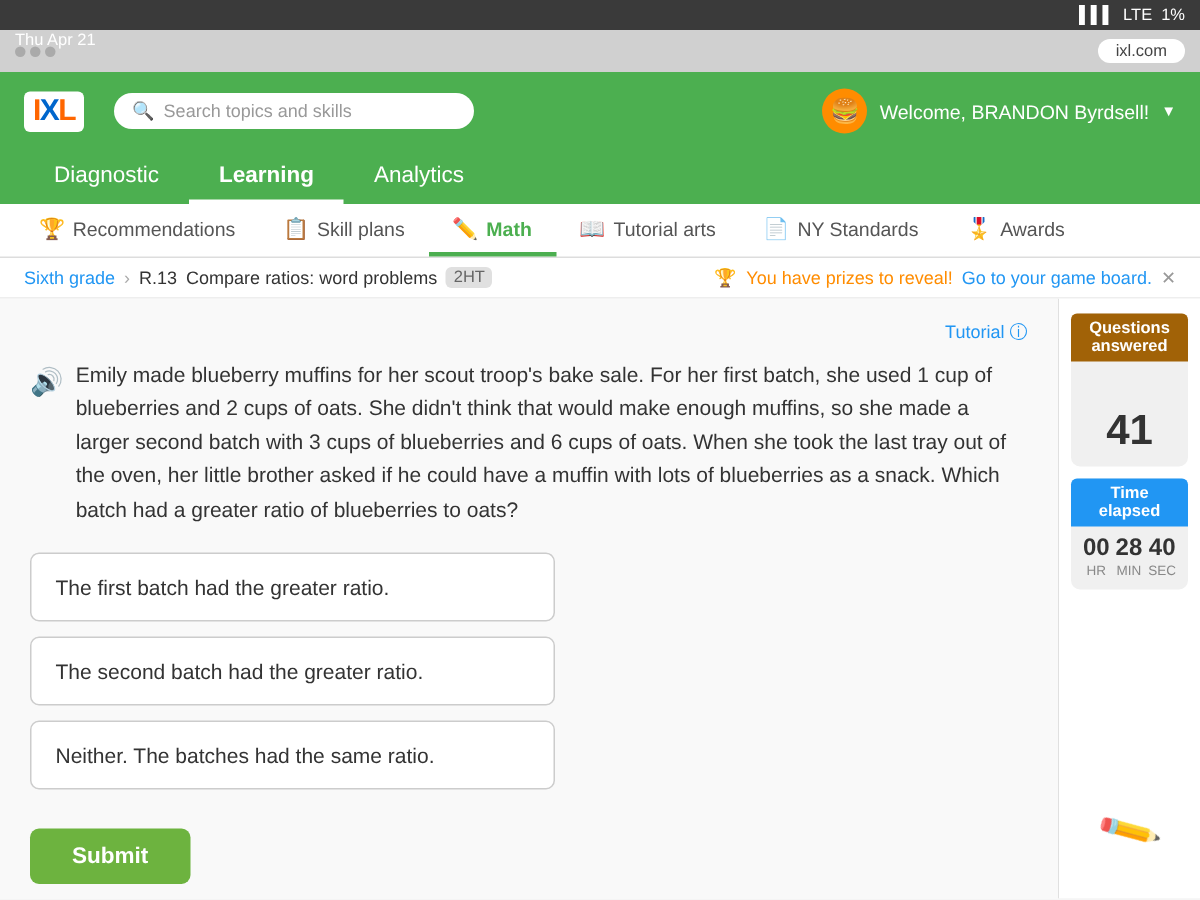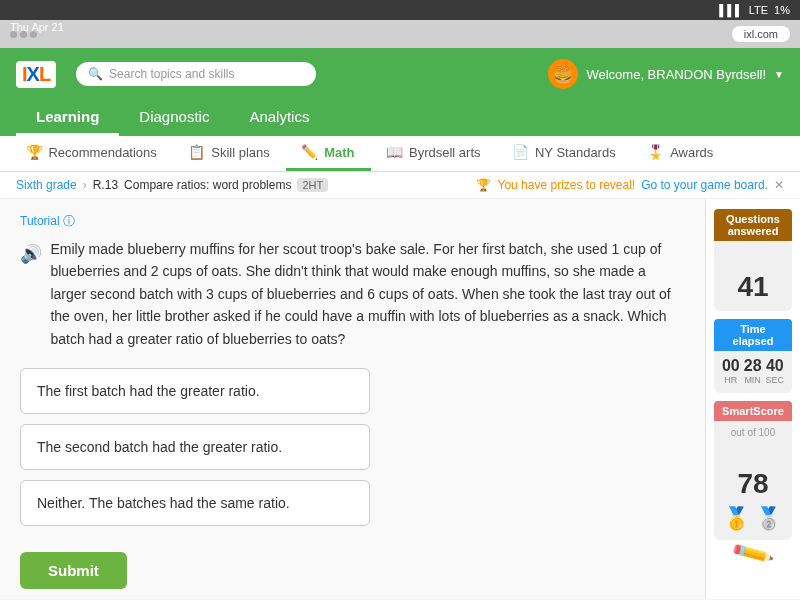--- a/index.html
+++ b/index.html
@@ -170,20 +170,21 @@
     }
 
     
     .question-area {
       flex: 1;
       padding: 14px 20px;
       overflow-y: auto;
       background: #f9f9f9;
     }
     .tutorial-link {
+      text-align: right;
       font-size: 12px;
       color: #2196F3;
       margin-bottom: 8px;
       cursor: pointer;
     }
     .question-text {
       font-size: 14px;
       color: #333;
       line-height: 1.6;
       margin-bottom: 18px;
@@ -323,41 +324,41 @@
     <span>Search topics and skills</span>
   </div>
   <div class="header-right">
     <div class="avatar">🍔</div>
     <span>Welcome, BRANDON Byrdsell!</span>
     <span class="dropdown-arrow">▼</span>
   </div>
 </div>
 
 <div class="nav-tabs">
+  <div class="nav-tab">Diagnostic</div>
   <div class="nav-tab active">Learning</div>
-  <div class="nav-tab">Diagnostic</div>
   <div class="nav-tab">Analytics</div>
 </div>
 
 <div class="sub-tabs">
   <div class="sub-tab">
     <span class="sub-tab-icon">🏆</span>
     <span>Recommendations</span>
   </div>
   <div class="sub-tab">
     <span class="sub-tab-icon">📋</span>
     <span>Skill plans</span>
   </div>
   <div class="sub-tab active">
     <span class="sub-tab-icon">✏️</span>
     <span>Math</span>
   </div>
   <div class="sub-tab">
     <span class="sub-tab-icon">📖</span>
-    <span>Byrdsell arts</span>
+    <span>Tutorial arts</span>
   </div>
   <div class="sub-tab">
     <span class="sub-tab-icon">📄</span>
     <span>NY Standards</span>
   </div>
   <div class="sub-tab">
     <span class="sub-tab-icon">🎖️</span>
     <span>Awards</span>
   </div>
 </div>
@@ -411,27 +412,16 @@
         <div class="time-block">
           <div class="time-num">28</div>
           <div class="time-label">MIN</div>
         </div>
         <div class="time-block">
           <div class="time-num">40</div>
           <div class="time-label">SEC</div>
         </div>
       </div>
     </div>
-    <div class="panel-section">
-      <div class="smart-score-header">
-        <span>SmartScore</span>
-      </div>
-      <div class="smart-score-sub">out of 100</div>
-      <div class="panel-big-num">78</div>
-      <div class="medals">
-        <span>🥇</span>
-        <span>🥈</span>
-      </div>
-    </div>
   </div>
 </div>
 
 <div class="pencil-icon">✏️</div>
 
 </body></html>

